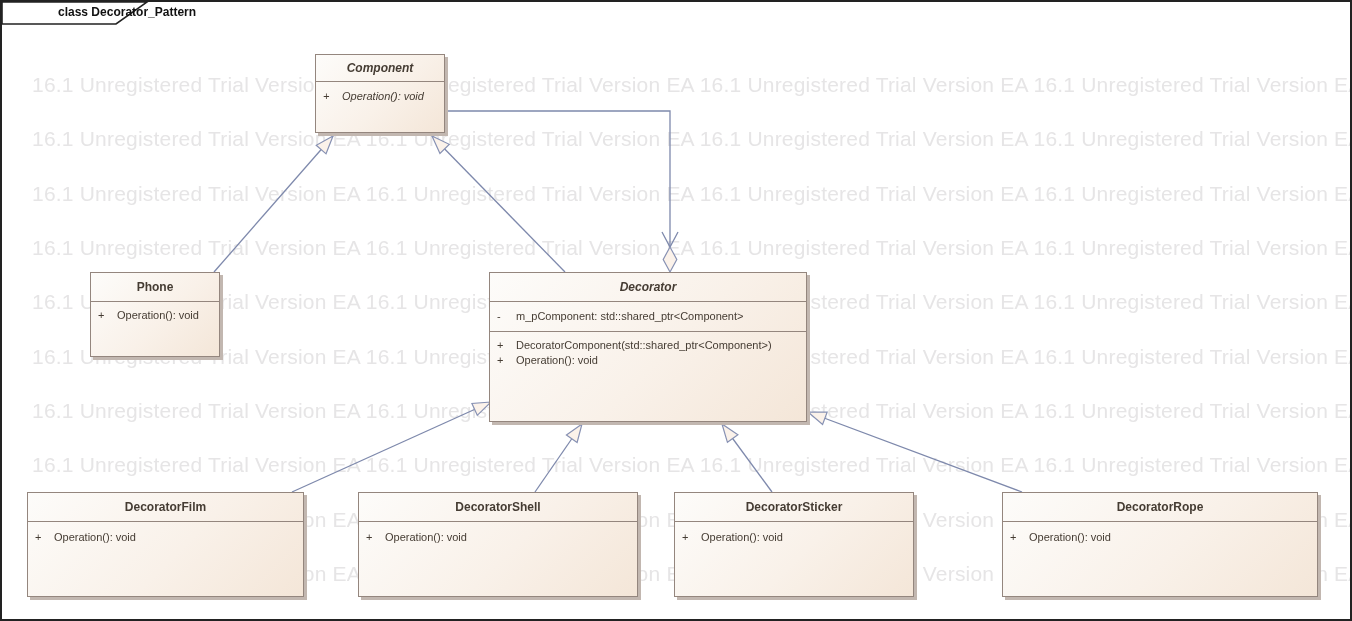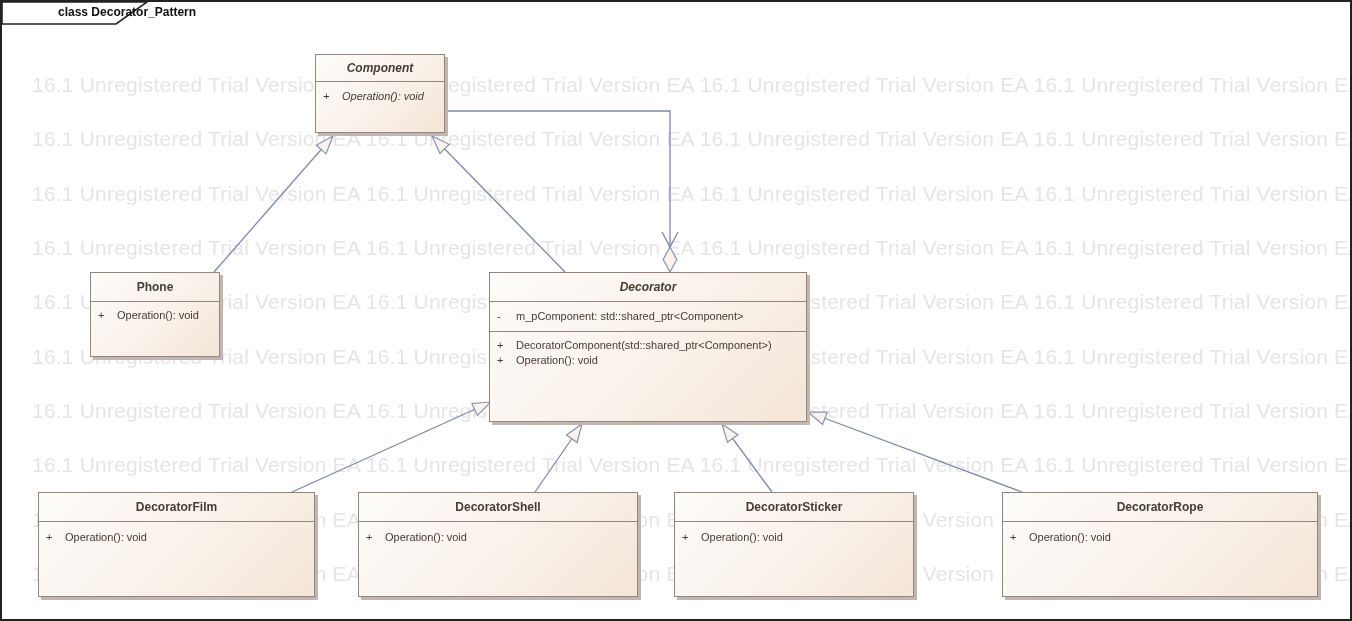--- a/index.html
+++ b/index.html
@@ -125,21 +125,21 @@
         <span class="vis">+</span>
         <span>DecoratorComponent(std::shared_ptr&lt;Component&gt;)</span>
       </div>
       <div class="member">
         <span class="vis">+</span>
         <span>Operation(): void</span>
       </div>
     </div>
   </div>
 
-  <div class="cls" style="left:36px;top:490px;width:277px;height:105px">
+  <div class="cls" style="left:25px;top:490px;width:277px;height:105px">
     <div class="cls-title" style="height:28px">DecoratorFilm</div>
     <div class="compartment" style="padding-top:8px">
       <div class="member">
         <span class="vis">+</span>
         <span>Operation(): void</span>
       </div>
     </div>
   </div>
 
   <div class="cls" style="left:356px;top:490px;width:280px;height:105px">

